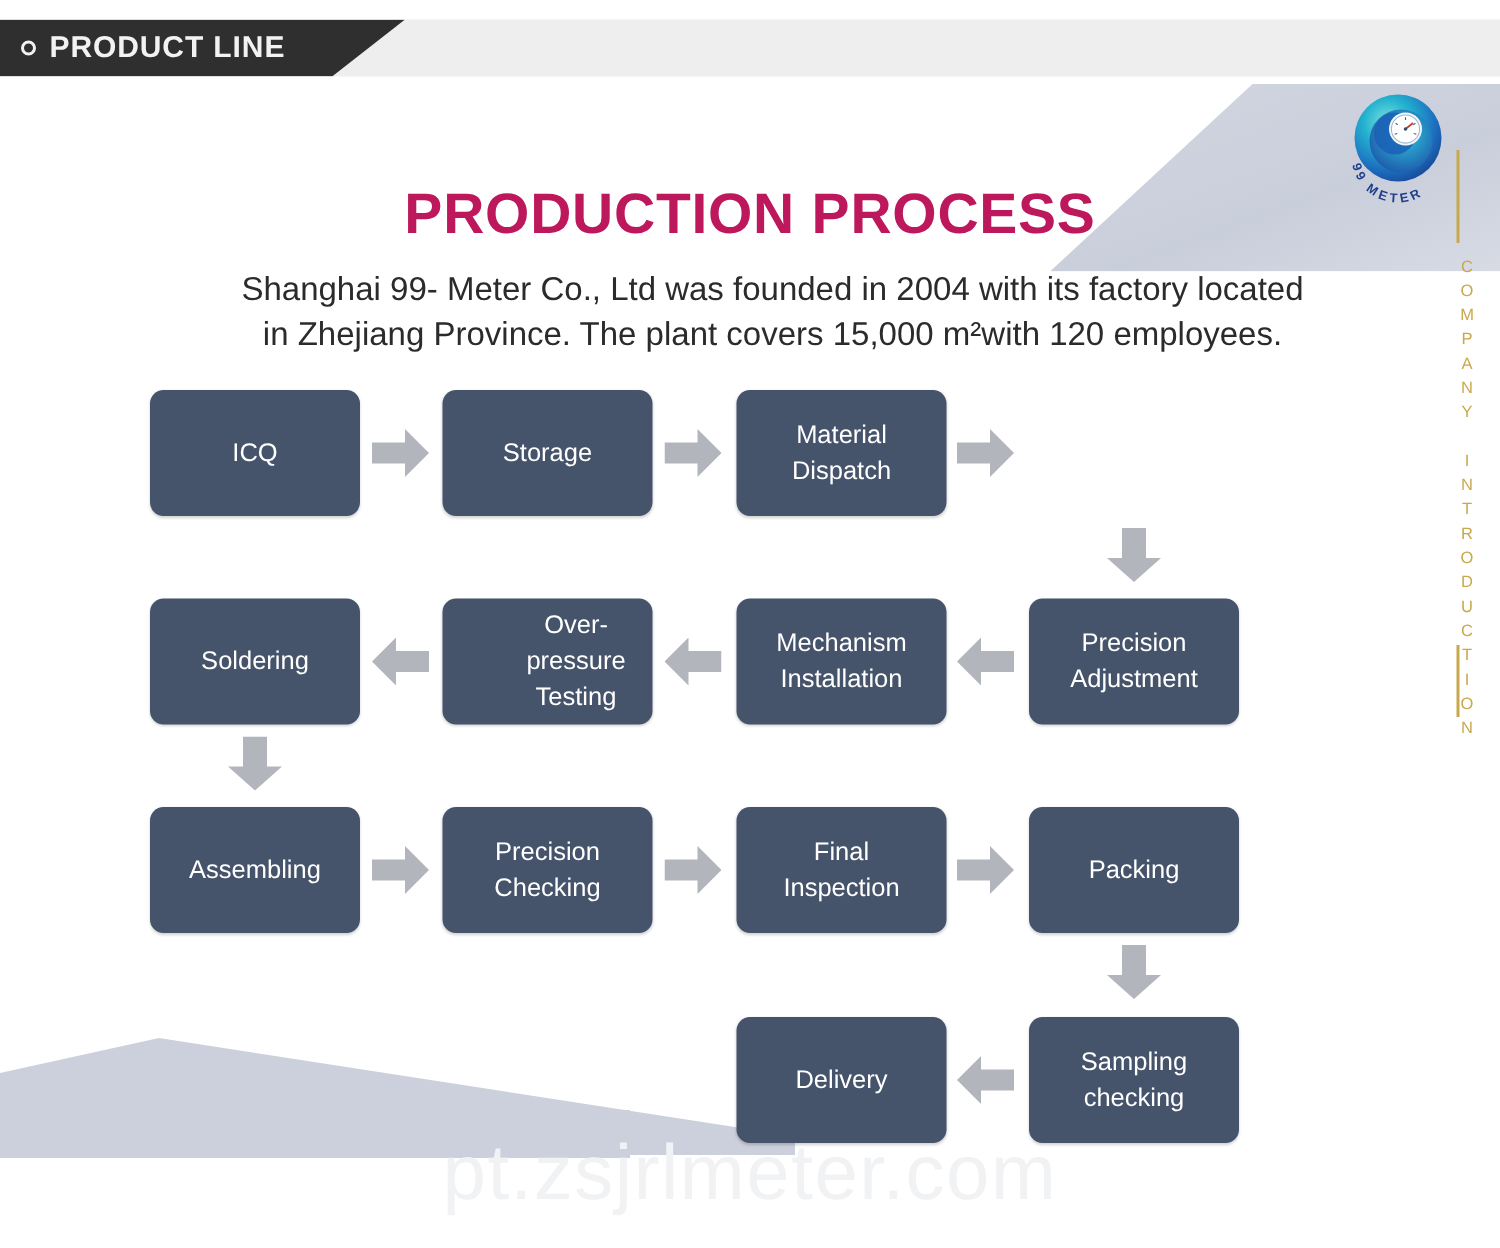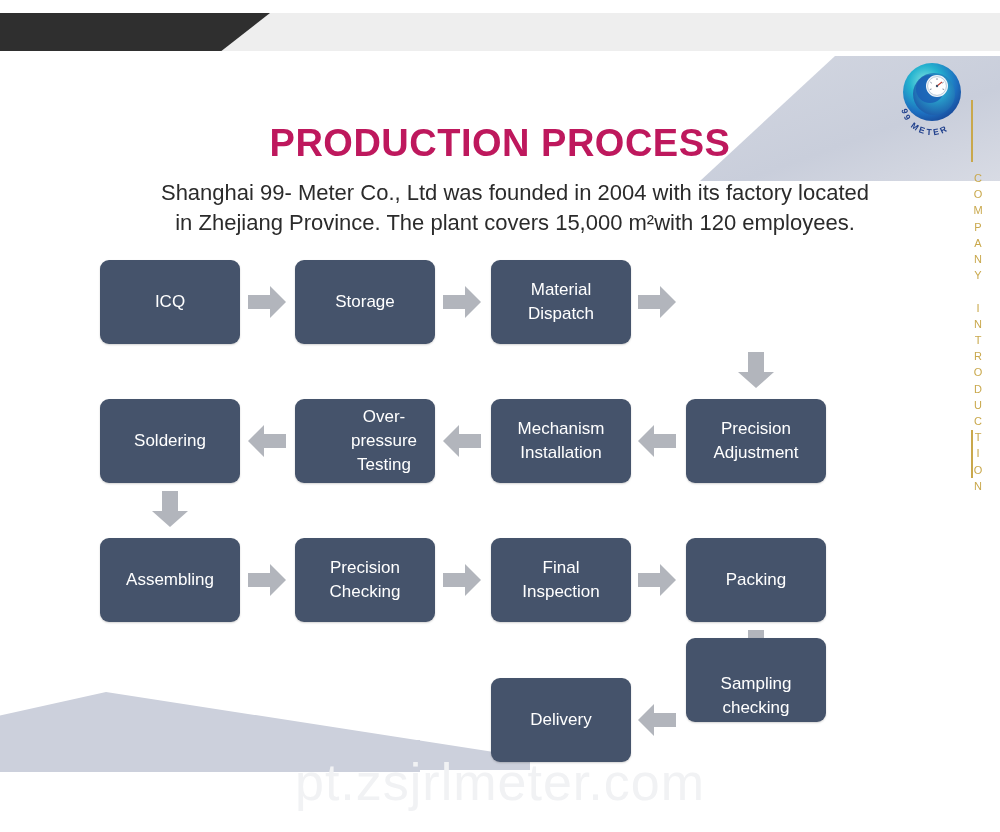--- a/index.html
+++ b/index.html
@@ -181,20 +181,24 @@
 </head>
 <body>
 
 <div class="decor" id="decor-topright"></div>
 <div class="decor" id="decor-botleft"></div>
 <div class="decor" id="decor-botleft-ext"></div>
 
 <div id="top-banner-area">
   <div id="banner-lightbar"></div>
   <div id="banner-dark"></div>
+  <div id="banner-label">
+    <span id="banner-bullet"></span>
+    <span>PRODUCT LINE</span>
+  </div>
 </div>
 
 <div id="logo">
   <svg width="78" height="78" viewBox="0 0 78 78">
     <defs>
       <radialGradient id="lgGrad" cx="38%" cy="32%" r="78%">
         <stop offset="0%" stop-color="#7fe3e0"></stop>
         <stop offset="35%" stop-color="#24b2cf"></stop>
         <stop offset="70%" stop-color="#1d6fc0"></stop>
         <stop offset="100%" stop-color="#173f8f"></stop>
@@ -353,21 +357,21 @@
   <div class="pbox" style="left:686px; top:538px;">
     <span>Packing</span>
   </div>
 
   <div class="arrow" style="left:738px; top:630px;">
     <svg width="36" height="36" viewBox="0 0 36 36">
         <path d="M10 0 H26 V20 H36 L18 36 L0 20 H10 Z" fill="#b2b5bc"></path>
       </svg>
   </div>
 
-  <div class="pbox" style="left:686px; top:638px;align-items:flex-end;">
+  <div class="pbox" style="left:686px; top:678px;">
     <span>
       <span>Sampling</span><br>
       <span>checking</span>
     </span>
   </div>
   <div class="arrow" style="left:638px; top:704px;">
     <svg width="38" height="32" viewBox="0 0 38 32">
         <path d="M38 9 H16 V0 L0 16 L16 32 V23 H38 Z" fill="#b2b5bc"></path>
       </svg>
   </div>

